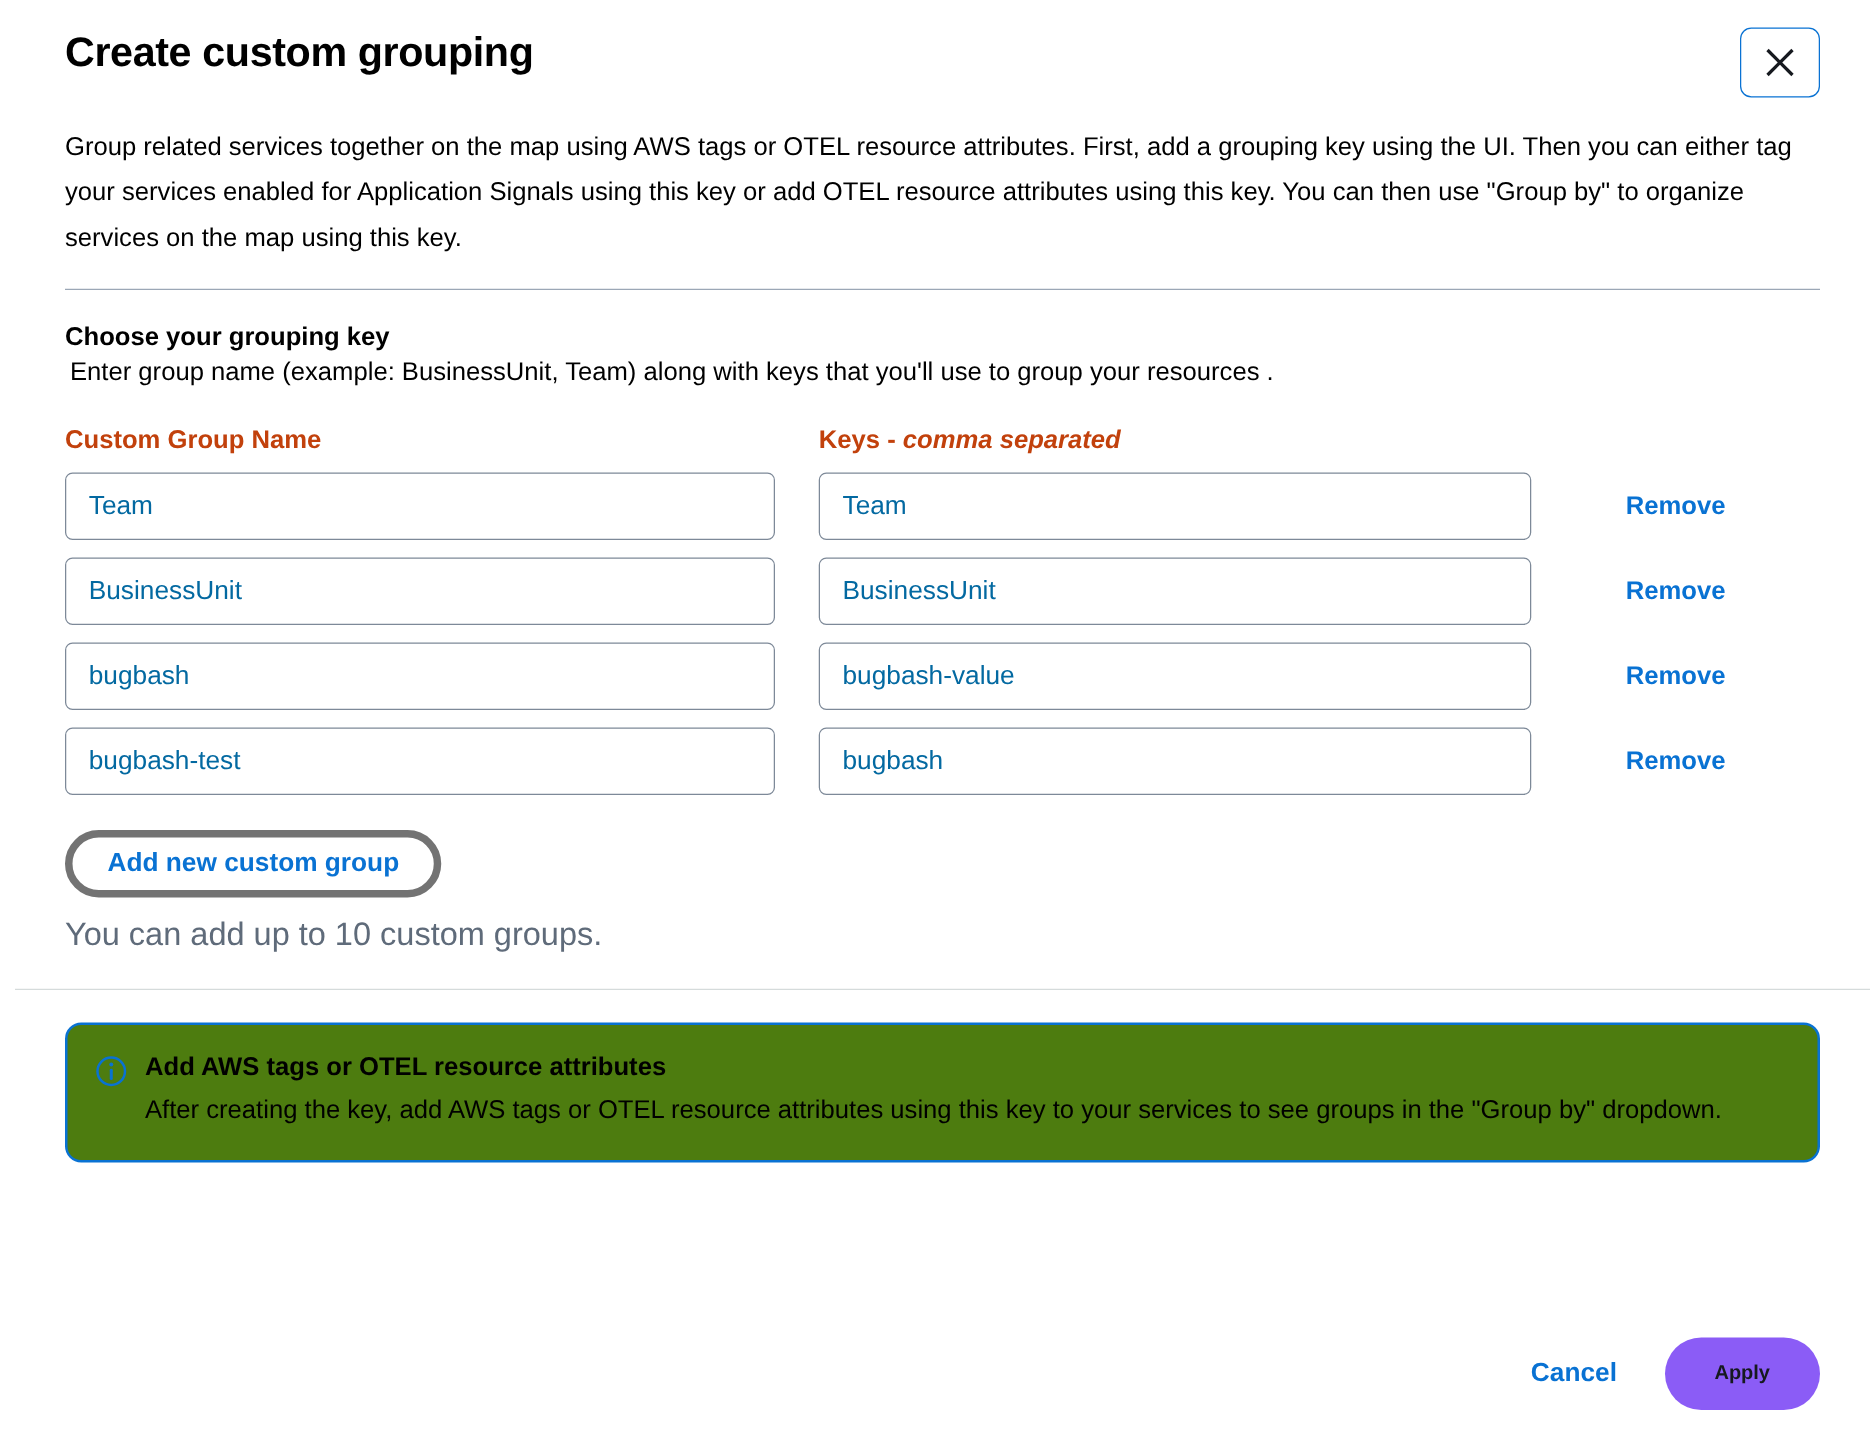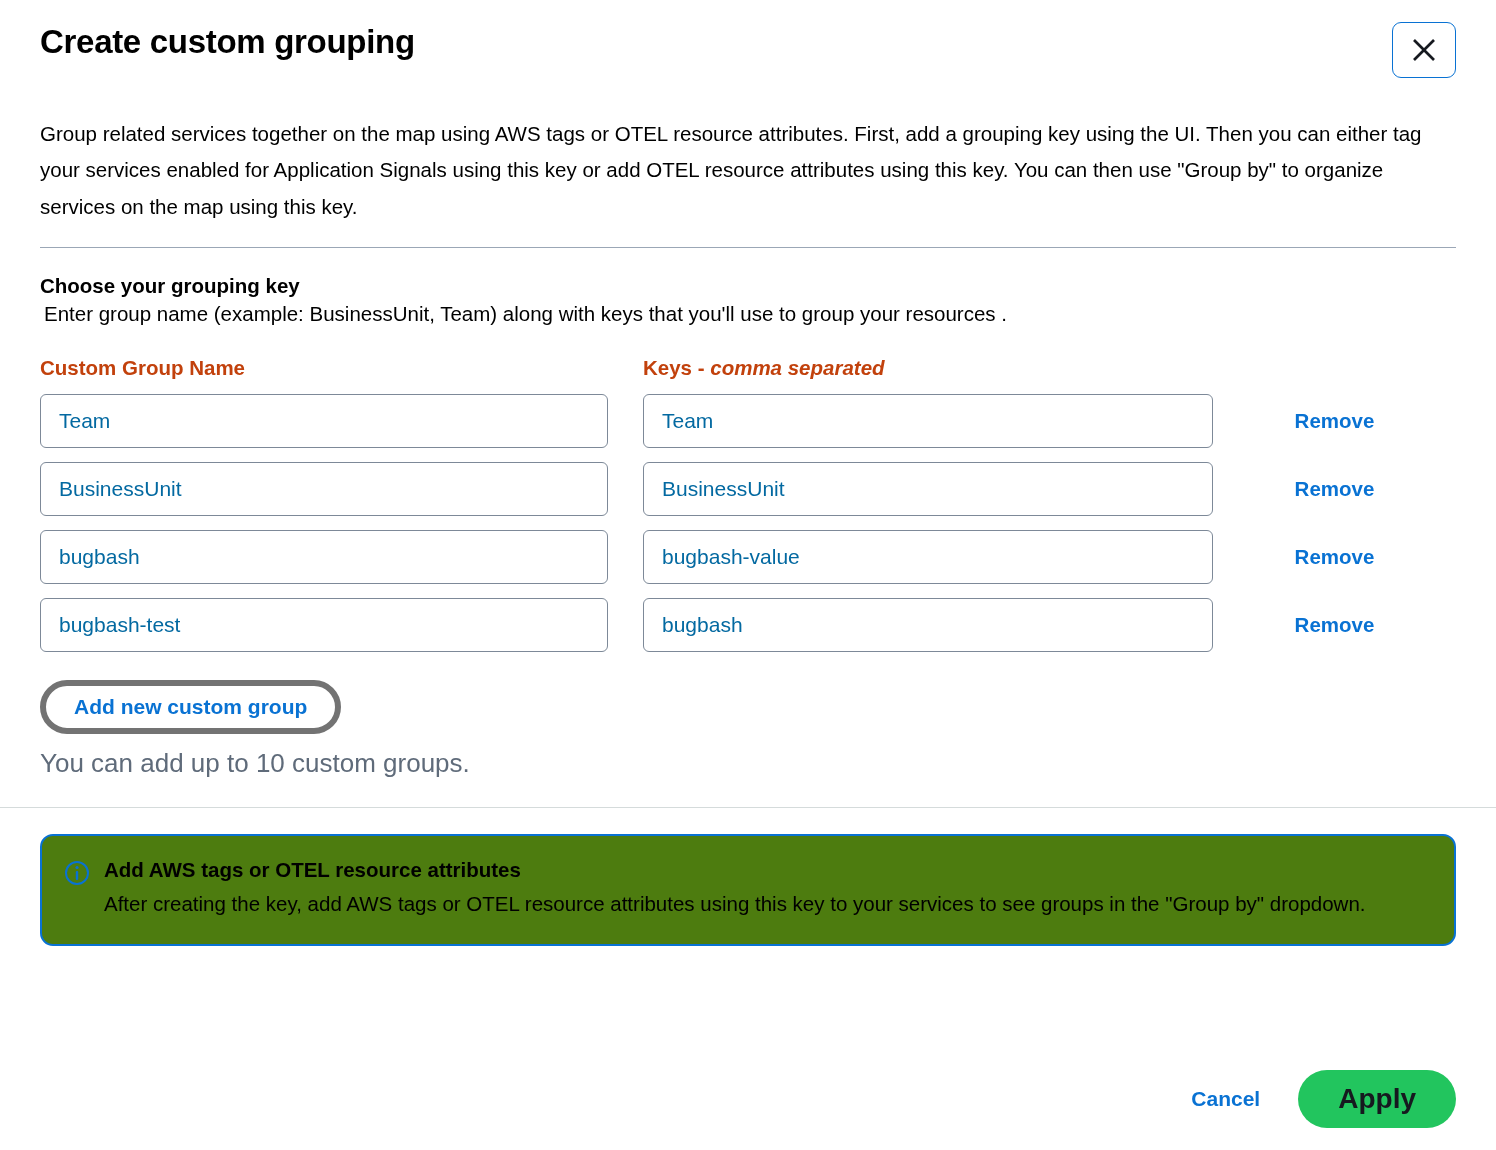--- a/index.html
+++ b/index.html
@@ -9,20 +9,21 @@
     background: #ffffff;
     font-family: "Liberation Sans", sans-serif;
     color: #16191f;
   }
   #modal {
     position: relative;
     width: 1496px;
     height: 1150px;
     background: #ffffff;
     overflow: hidden;
+    padding-left: 12px;
   }
   .modal-body {
     padding: 22px 40px 0 40px;
   }
   .modal-header {
     display: flex;
     align-items: flex-start;
     justify-content: space-between;
   }
   .modal-title {
@@ -43,21 +44,21 @@
     align-items: center;
     justify-content: center;
     cursor: pointer;
     flex: none;
     margin-top: 0px;
   }
   .close-button svg { display: block; }
   .intro-text {
     font-size: 20.5px;
     line-height: 1.78;
-    margin: 38px 0 0 0;
+    margin: 22px 0 0 0;
     color: #000000;
     max-width: 1420px;
   }
   .divider {
     border: none;
     border-top: 1px solid #9ba7b6;
     margin: 22px 0 0 0;
   }
   .section-title {
     font-size: 20.5px;
@@ -192,23 +193,23 @@
     border: none;
     cursor: pointer;
     font-family: "Liberation Sans", sans-serif;
     padding: 8px 10px;
   }
   .apply-button {
     height: 58px;
     padding: 0 40px;
     border-radius: 29px;
     border: none;
-    background: #22c55e;
+    background: #8b5cf6;
     color: #16191f;
-    font-size: 28px;
+    font-size: 16px;
     font-weight: bold;
     font-family: "Liberation Sans", sans-serif;
     cursor: pointer;
   }
 </style>
 </head>
 <body>
 
 <div id="modal">
   <div class="modal-body">

